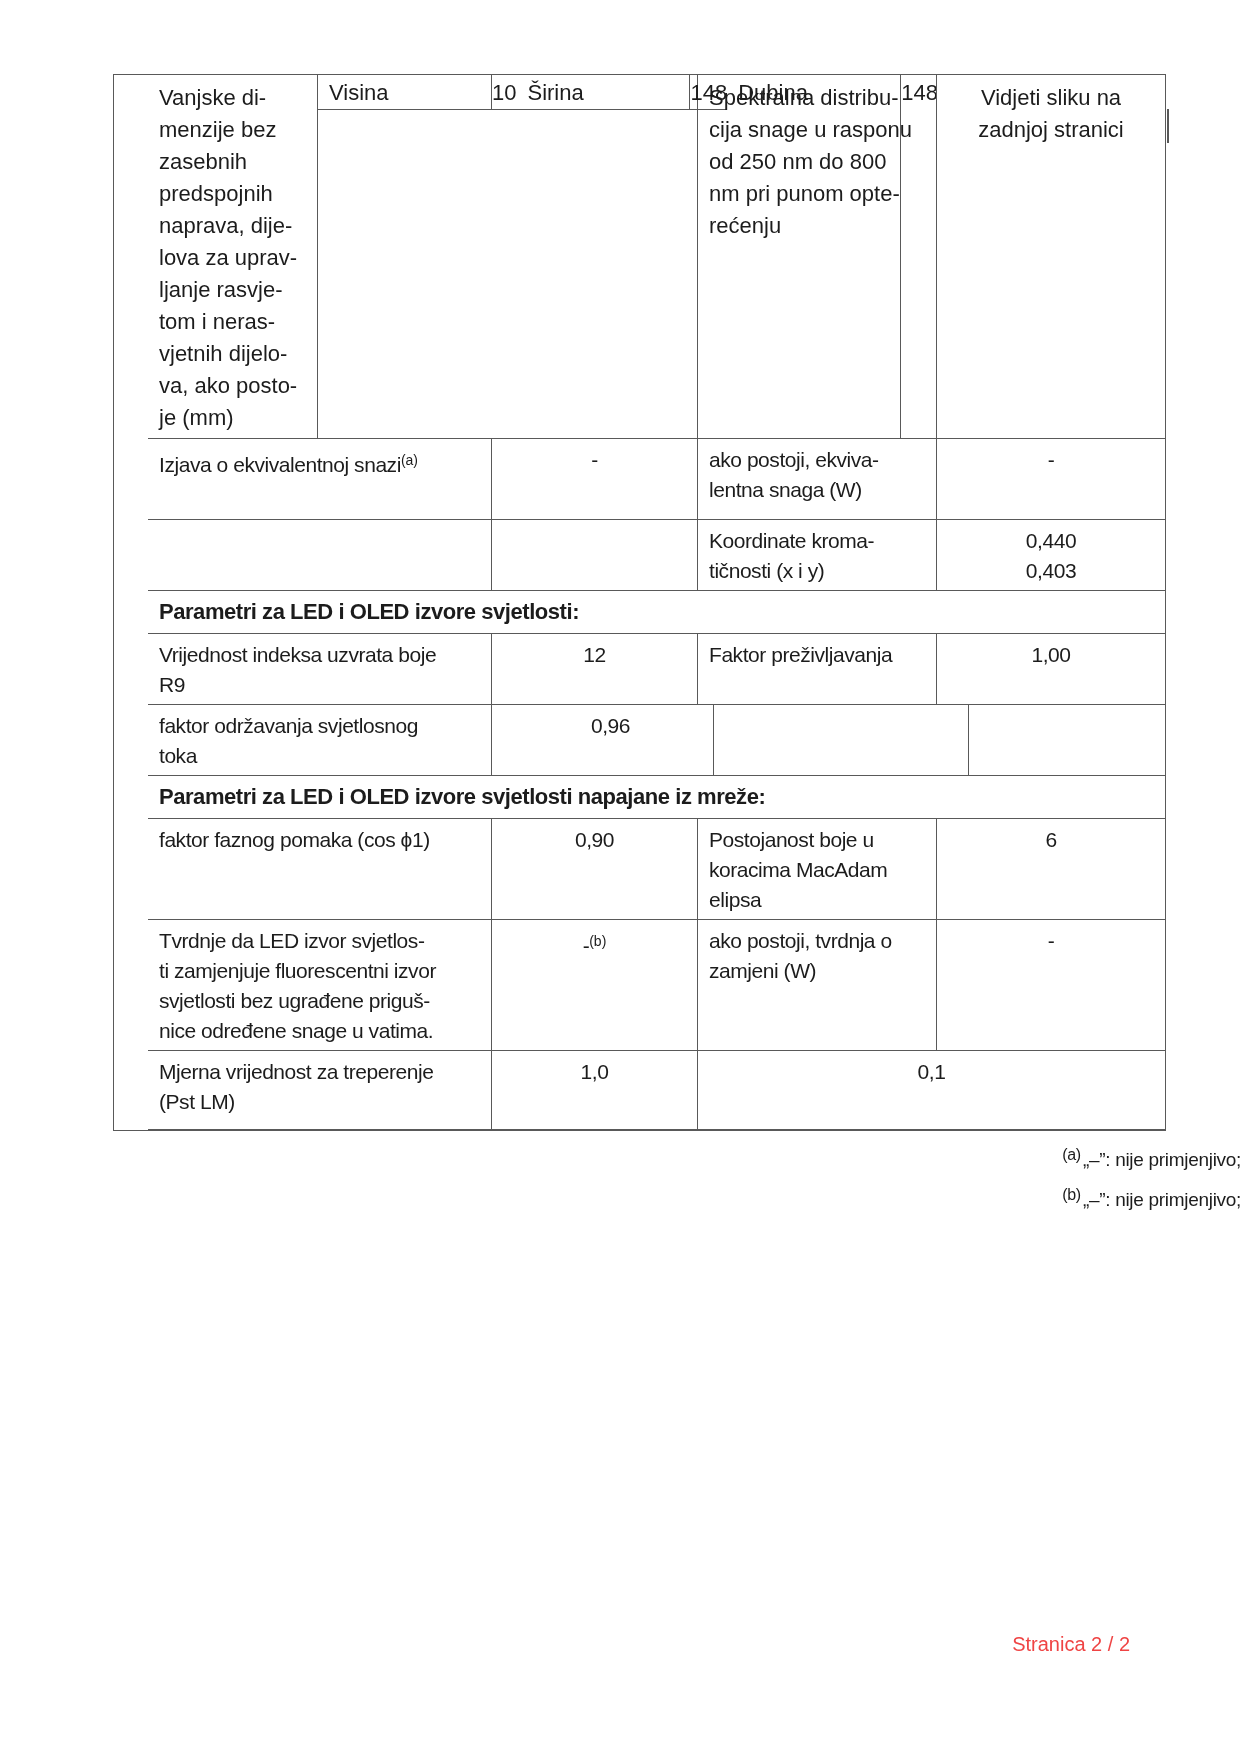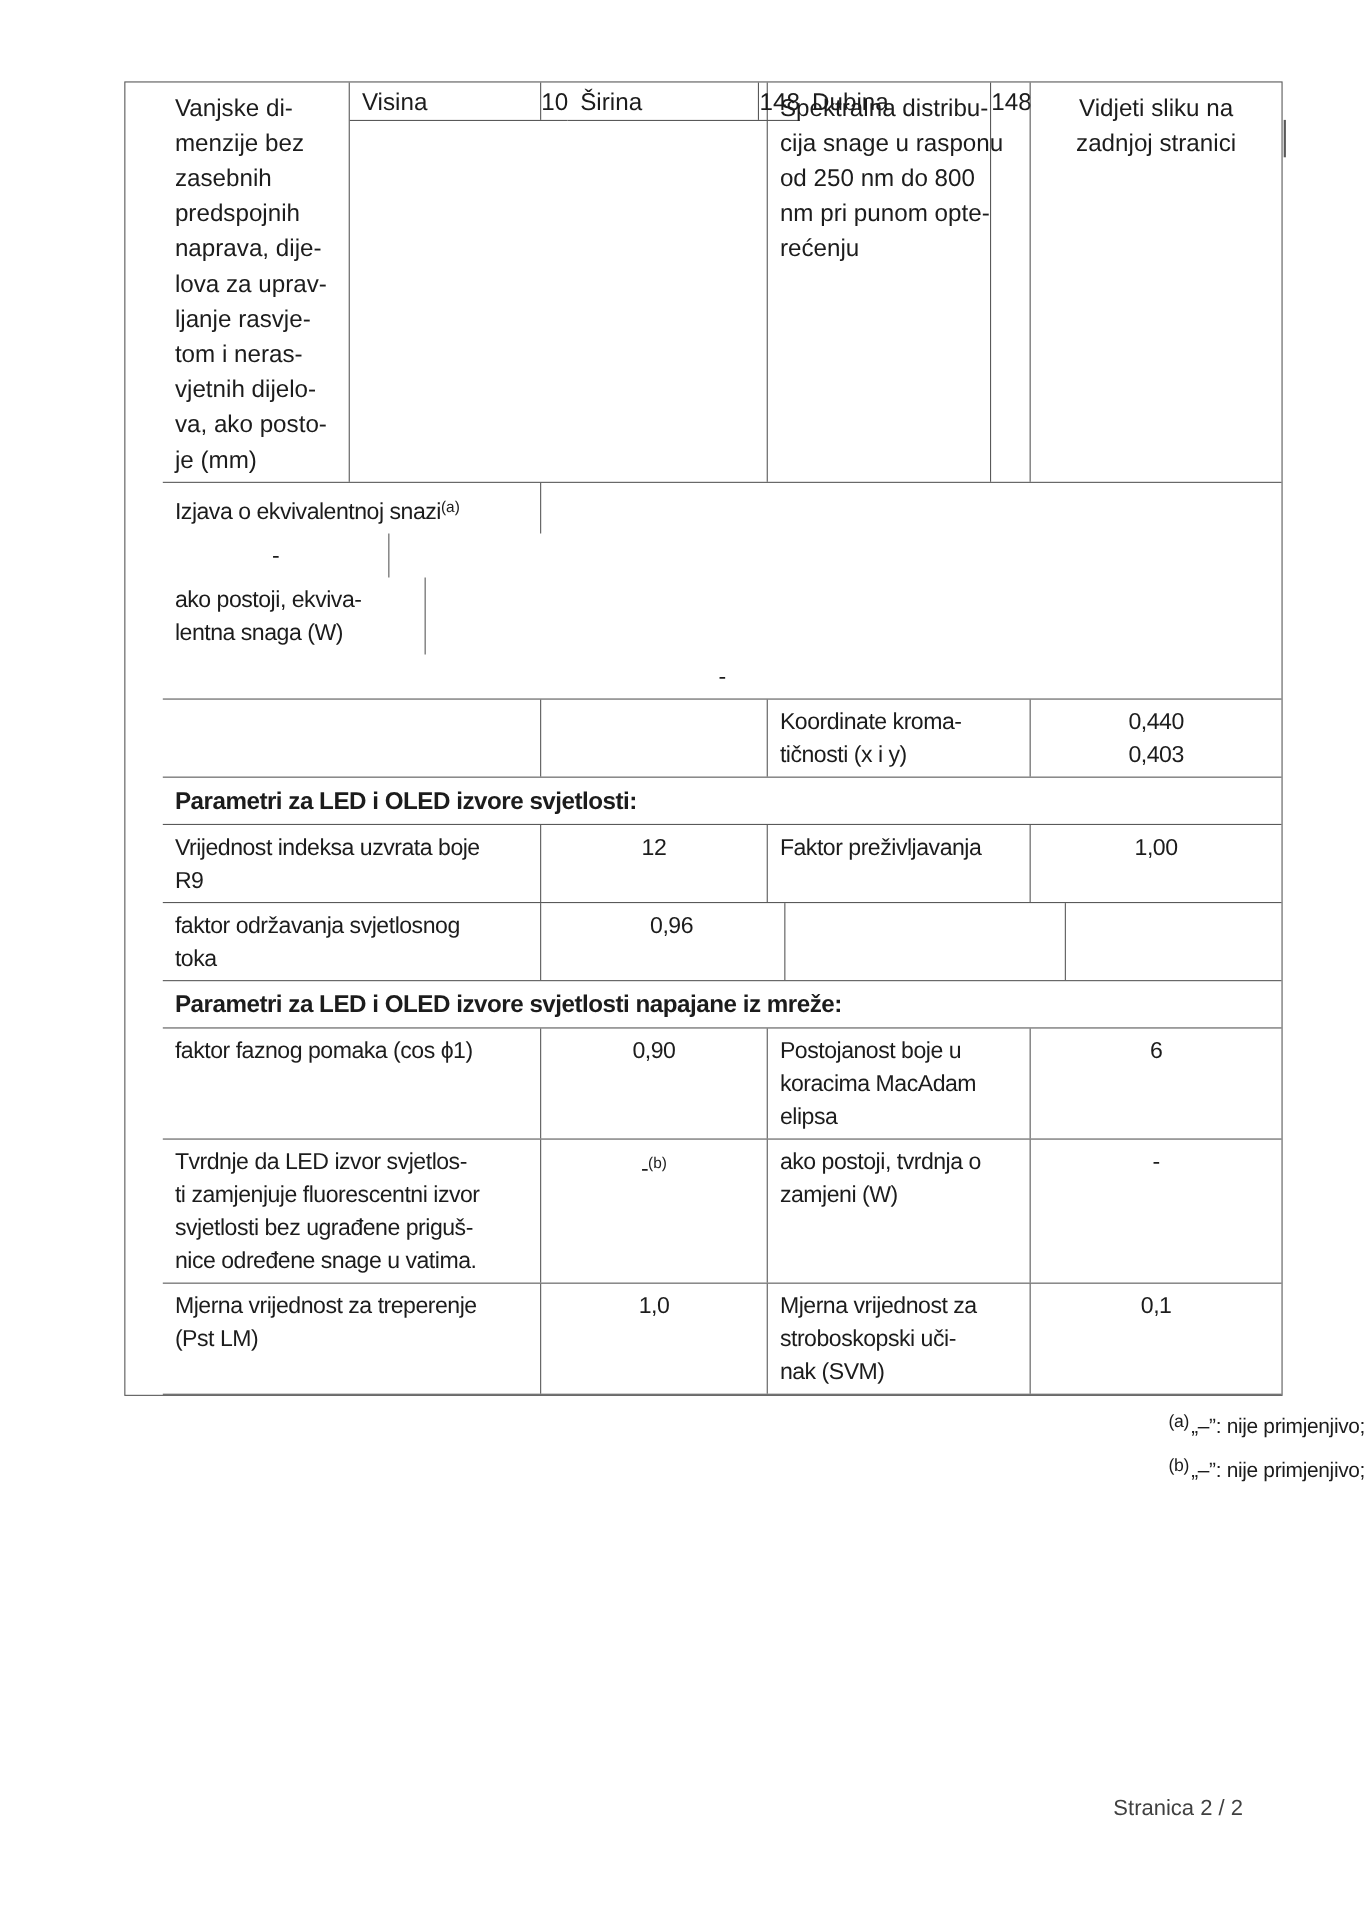--- a/index.html
+++ b/index.html
@@ -60,21 +60,21 @@
     padding: 3px 0 0 11px; font-size: 22px; line-height: 30px;
   }
   .subvalue {
     flex: 1 1 auto; text-align: center; padding-top: 3px;
     font-size: 22px; line-height: 30px;
   }
   .row-dims .c3, .row-dims .c4 {
     font-size: 22px; line-height: 32px; letter-spacing: 0; padding-top: 7px;
   }
 
-  .row-equiv   { min-height: 80px; flex-direction: column; }
+  .row-equiv   { min-height: 80px; }
   .row-chroma  { min-height: 66px; }
   .row-r9      { min-height: 66px; }
   .row-lumen   { min-height: 66px; gap: 16px; }
   .row-pf      { min-height: 100px; }
   .row-claim   { min-height: 124px; justify-content: space-between; }
   .row-flicker { min-height: 78px; }
 
   .theader { min-height: 42px; }
   .theader .hcell {
     width: 100%; padding: 7px 11px 4px 11px;
@@ -91,21 +91,21 @@
   }
 
   
   .footnotes { margin: 10px 0 0 122px; text-align: right; }
   .footnote { font-size: 19px; line-height: 27px; letter-spacing: -0.3px; margin-bottom: 8px; }
   .fn-marker { font-size: 16px; vertical-align: 6px; margin-right: 2px; }
 
   
   .page-footer {
     position: absolute; top: 1633px; right: 111px;
-    font-size: 20px; color: #404040;
+    font-size: 20px; color: #ef4444;
   }
 </style>
 </head>
 <body>
 
 <div class="doc-table">
 
   <div class="tr row-dims">
     <div class="cell cdim">Vanjske di-
 menzije bez
@@ -199,23 +199,20 @@
     <div class="cell c2"><span>-</span><span class="sup">(b)</span></div>
     <div class="cell c3">ako postoji, tvrdnja o
 zamjeni (W)</div>
     <div class="cell c4">-</div>
   </div>
 
   <div class="tr row-flicker cond">
     <div class="cell c1">Mjerna vrijednost za treperenje
 (Pst LM)</div>
     <div class="cell c2">1,0</div>
-    <div class="cell c3">Mjerna vrijednost za
-stroboskopski uči-
-nak (SVM)</div>
     <div class="cell c4">0,1</div>
   </div>
 
   <div class="artifact"></div>
 </div>
 
 <div class="footnotes">
   <div class="footnote"><span class="fn-marker">(a)</span><span>„–”: nije primjenjivo;</span></div>
   <div class="footnote"><span class="fn-marker">(b)</span><span>„–”: nije primjenjivo;</span></div>
 </div>

